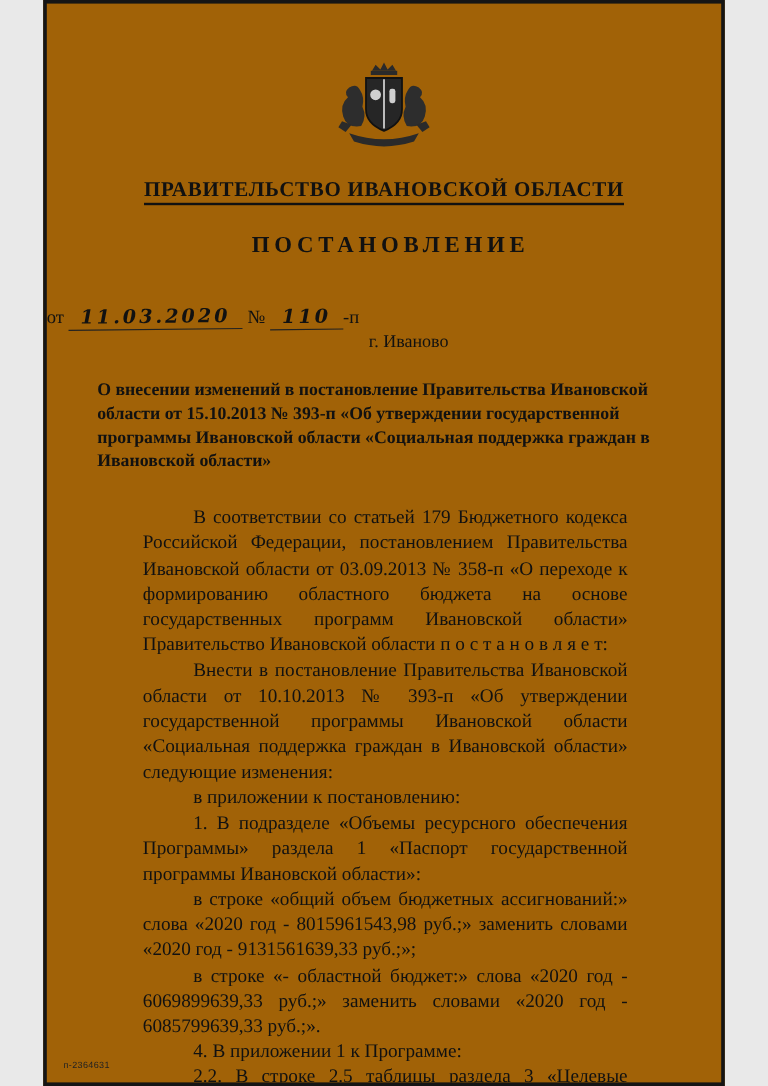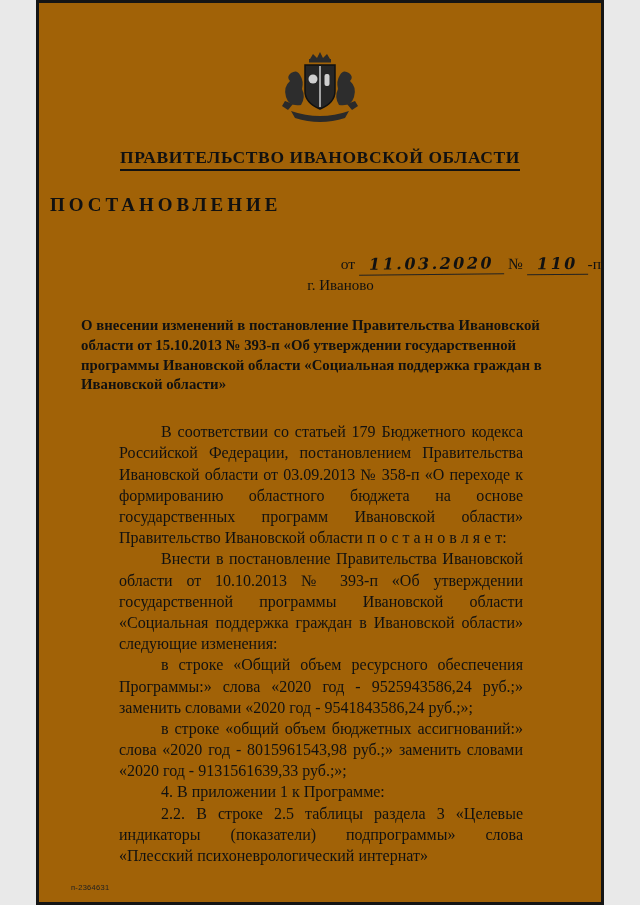--- a/index.html
+++ b/index.html
@@ -31,30 +31,30 @@
     font-size: 17.5px;
     letter-spacing: 0.6px;
   }
   .org-name span {
     border-bottom: 2px solid #111;
     padding-bottom: 2px;
   }
 
   .doc-type {
     margin-top: 26px;
-    text-align: left;
+    text-align: center;
     font-weight: bold;
     font-size: 19px;
     letter-spacing: 4px;
     padding-left: 11px;
   }
 
   .date-line {
     margin-top: 38px;
-    text-align: right;
+    text-align: left;
     font-size: 15.5px;
     white-space: nowrap;
   }
   .handwritten {
     font-family: "DejaVu Serif", serif;
     font-style: italic;
     font-weight: bold;
     letter-spacing: 2.5px;
     font-size: 16px;
     border-bottom: 1.5px solid #222;
@@ -82,21 +82,21 @@
   }
   .body-text p {
     font-size: 16px;
     line-height: 1.325;
     text-align: justify;
     text-indent: 42px;
   }
 
   .footer-code {
     position: absolute;
-    left: 32px;
+    left: 14px;
     bottom: 10px;
     font-size: 7.5px;
     letter-spacing: 0.3px;
     color: #222;
     font-family: "Liberation Sans", sans-serif;
   }
 </style>
 </head>
 <body>
 
@@ -136,21 +136,23 @@
     <span class="handwritten">110</span><span>-п</span>
   </div>
 
   <div class="place-line">г. Иваново</div>
 
   <div class="subject">О внесении изменений в постановление Правительства Ивановской области от 15.10.2013 № 393-п «Об утверждении государственной программы Ивановской области «Социальная поддержка граждан в Ивановской области»</div>
 
   <div class="body-text">
     <p>В соответствии со статьей 179 Бюджетного кодекса Российской Федерации, постановлением Правительства Ивановской области от 03.09.2013 № 358-п «О переходе к формированию областного бюджета на основе государственных программ Ивановской области» Правительство Ивановской области п о с т а н о в л я е т:</p>
     <p>Внести в постановление Правительства Ивановской области от 10.10.2013 № 393-п «Об утверждении государственной программы Ивановской области «Социальная поддержка граждан в Ивановской области» следующие изменения:</p>
-    <p>в строке «Общий объем ресурсного обеспечения Программы:» слова «2020 год - 9525943586,24 руб.;» заменить словами «2020 год - 9541843586,24 руб.;»;</p>
+    <p>в приложении к постановлению:</p>
+    <p>1. В подразделе «Объемы ресурсного обеспечения Программы» раздела 1 «Паспорт государственной программы Ивановской области»:</p>
     <p>в строке «общий объем бюджетных ассигнований:» слова «2020 год - 8015961543,98 руб.;» заменить словами «2020 год - 9131561639,33 руб.;»;</p>
+    <p>в строке «- областной бюджет:» слова «2020 год - 6069899639,33 руб.;» заменить словами «2020 год - 6085799639,33 руб.;».</p>
     <p>4. В приложении 1 к Программе:</p>
     <p>2.2. В строке 2.5 таблицы раздела 3 «Целевые индикаторы (показатели) подпрограммы» слова «Плесский психоневрологический интернат»</p>
   </div>
 
   <div class="footer-code">п-2364631</div>
 
 </div>
 
 </body></html>

